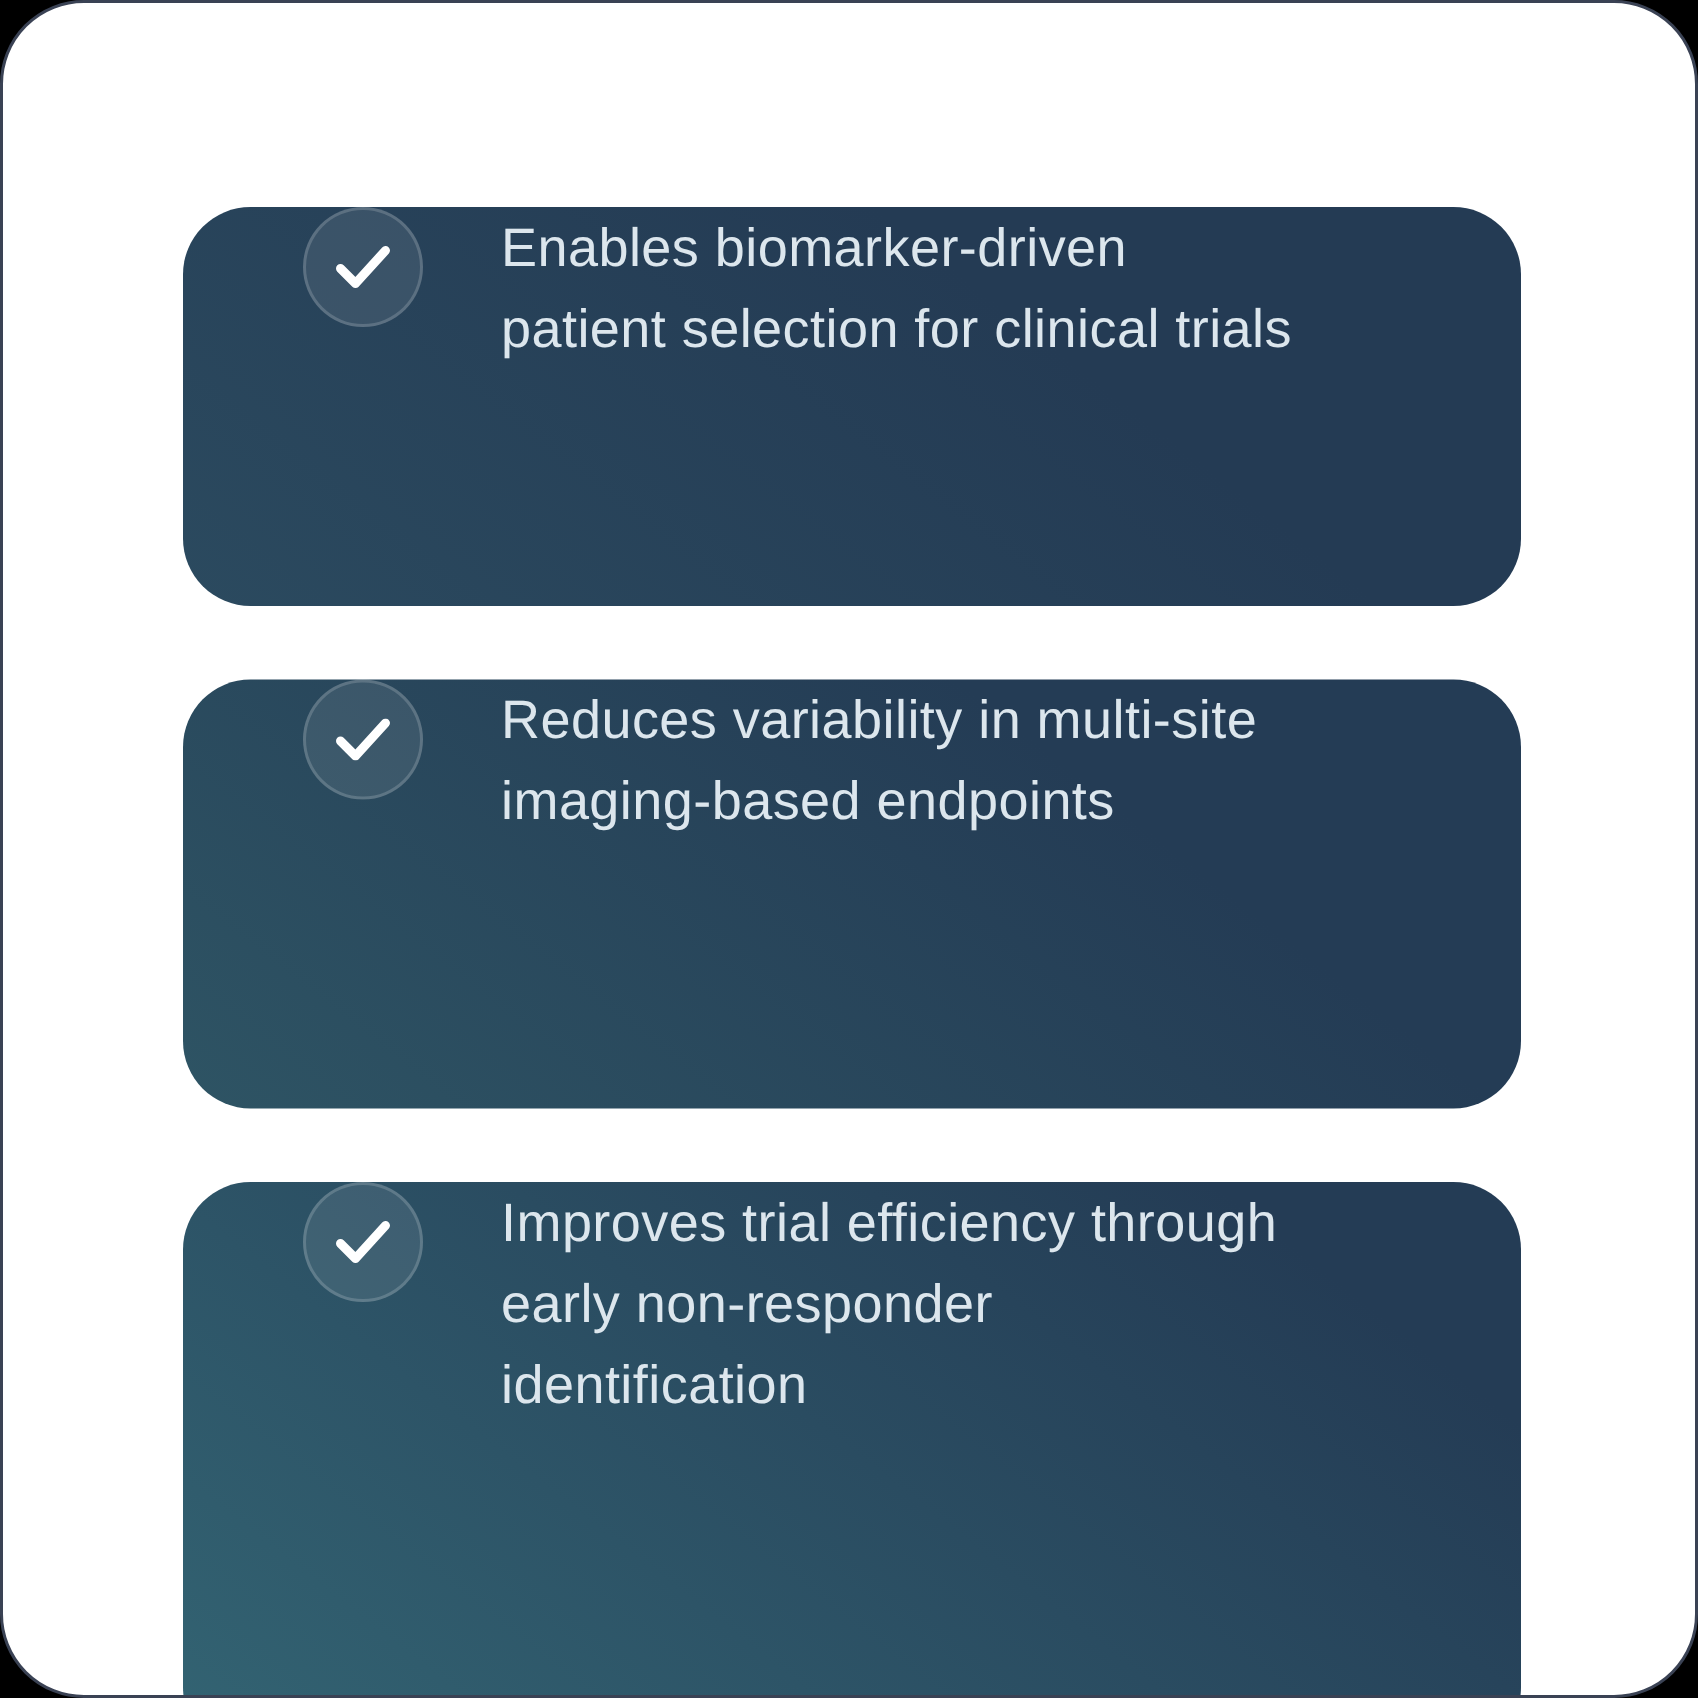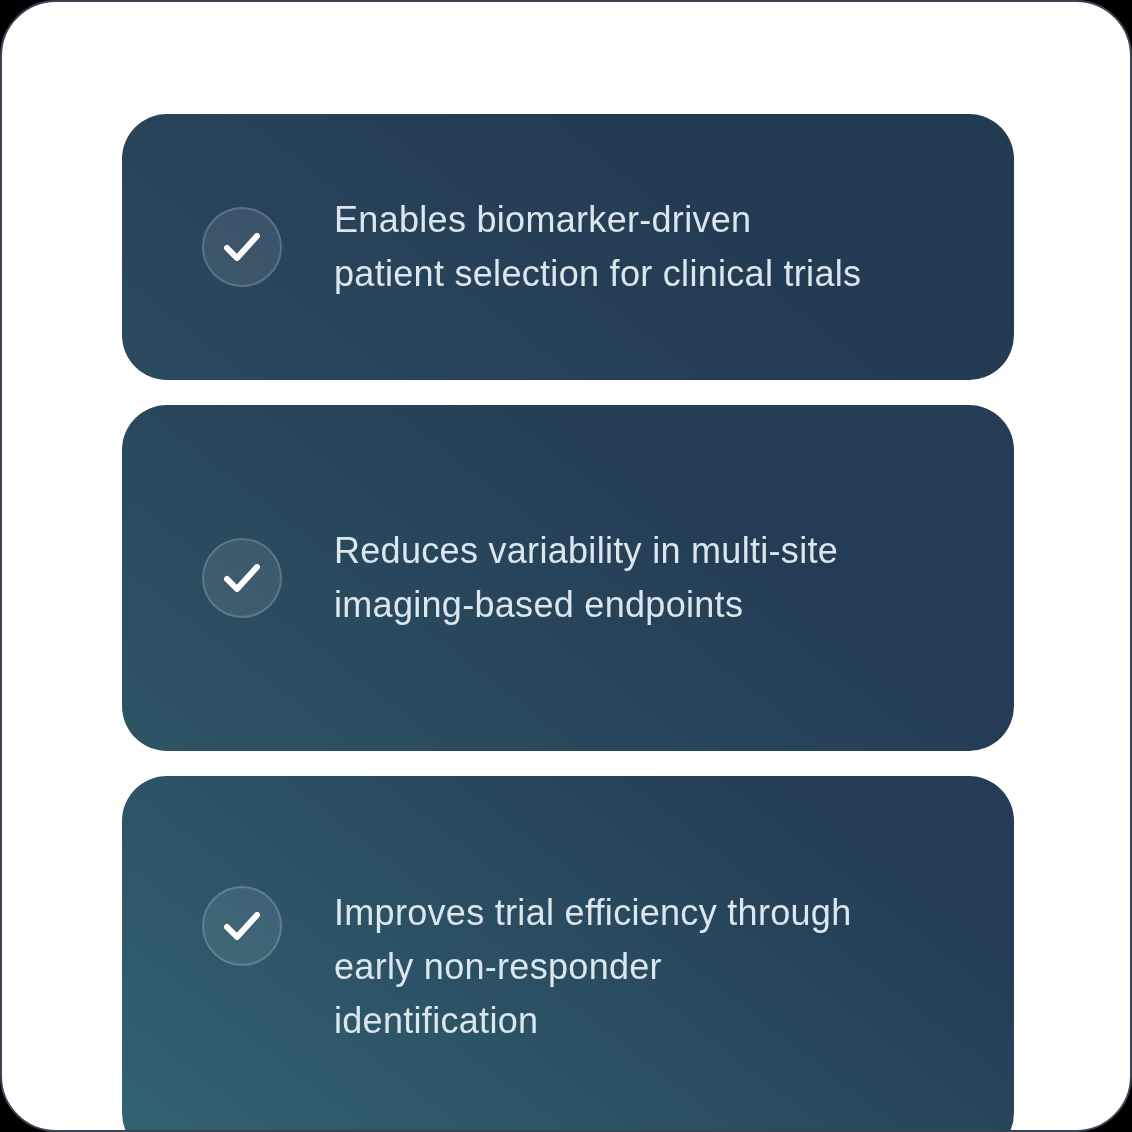--- a/index.html
+++ b/index.html
@@ -25,29 +25,29 @@
     top: 112px;
     width: 892px;
     display: flex;
     flex-direction: column;
     gap: 25px;
   }
   .benefit-card {
     box-sizing: border-box;
     border-radius: 45px;
     display: flex;
-    align-items: center;
     padding: 0 40px 0 80px;
+    margin-top: 24px;
   }
   .benefit-card.card-1 {
     height: 266px;
     background: linear-gradient(38deg, #2b4a5f 0%, #243b54 65%);
   }
   .benefit-card.card-2 {
-    height: 346px;
+    height: 286px;
     background: linear-gradient(38deg, #2e5464 0%, #243c55 70%);
   }
   .benefit-card.card-3 {
     height: 382px;
     background: linear-gradient(38deg, #336473 0%, #243c55 85%);
   }
   .check-circle {
     flex: 0 0 auto;
     width: 80px;
     height: 80px;

